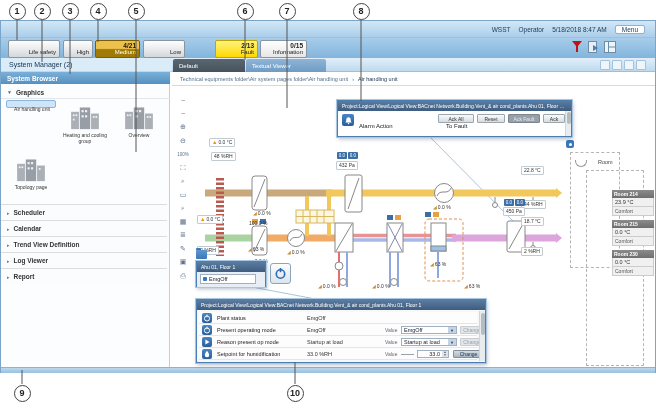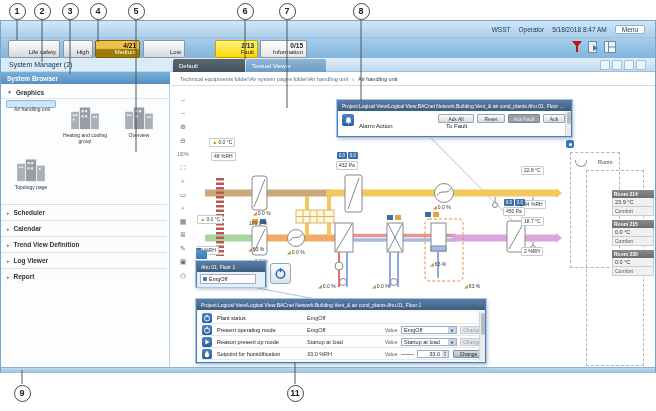--- a/index.html
+++ b/index.html
@@ -626,13 +626,13 @@
 
 <div class="co-circle" style="left: 8.5px; top: 2.5px;">1</div>
 <div class="co-circle" style="left: 33.5px; top: 2.5px;">2</div>
 <div class="co-circle" style="left: 61.5px; top: 2.5px;">3</div>
 <div class="co-circle" style="left: 89.5px; top: 2.5px;">4</div>
 <div class="co-circle" style="left: 127.5px; top: 2.5px;">5</div>
 <div class="co-circle" style="left: 236.5px; top: 2.5px;">6</div>
 <div class="co-circle" style="left: 278.5px; top: 2.5px;">7</div>
 <div class="co-circle" style="left: 352.5px; top: 2.5px;">8</div>
 <div class="co-circle" style="left: 13.5px; top: 384.5px;">9</div>
-<div class="co-circle" style="left: 286.5px; top: 384.5px;">11</div>
+<div class="co-circle" style="left: 286.5px; top: 384.5px;">10</div>
 
 </body></html>

